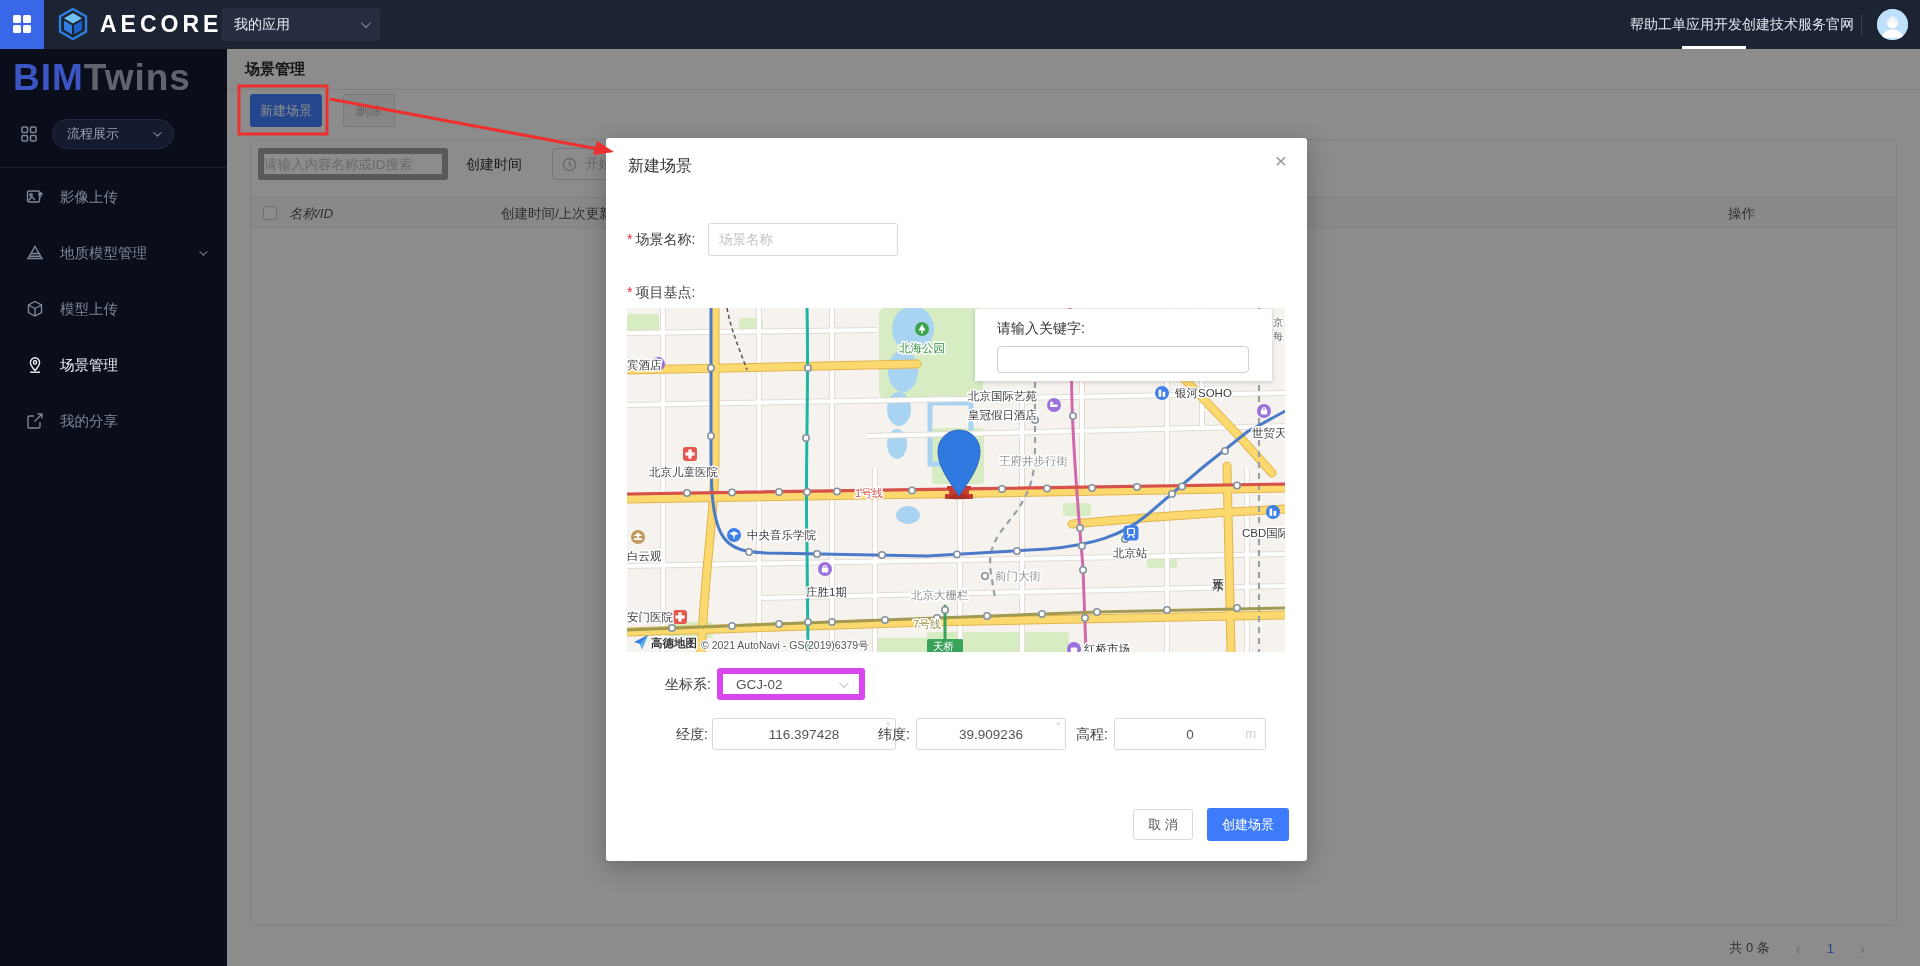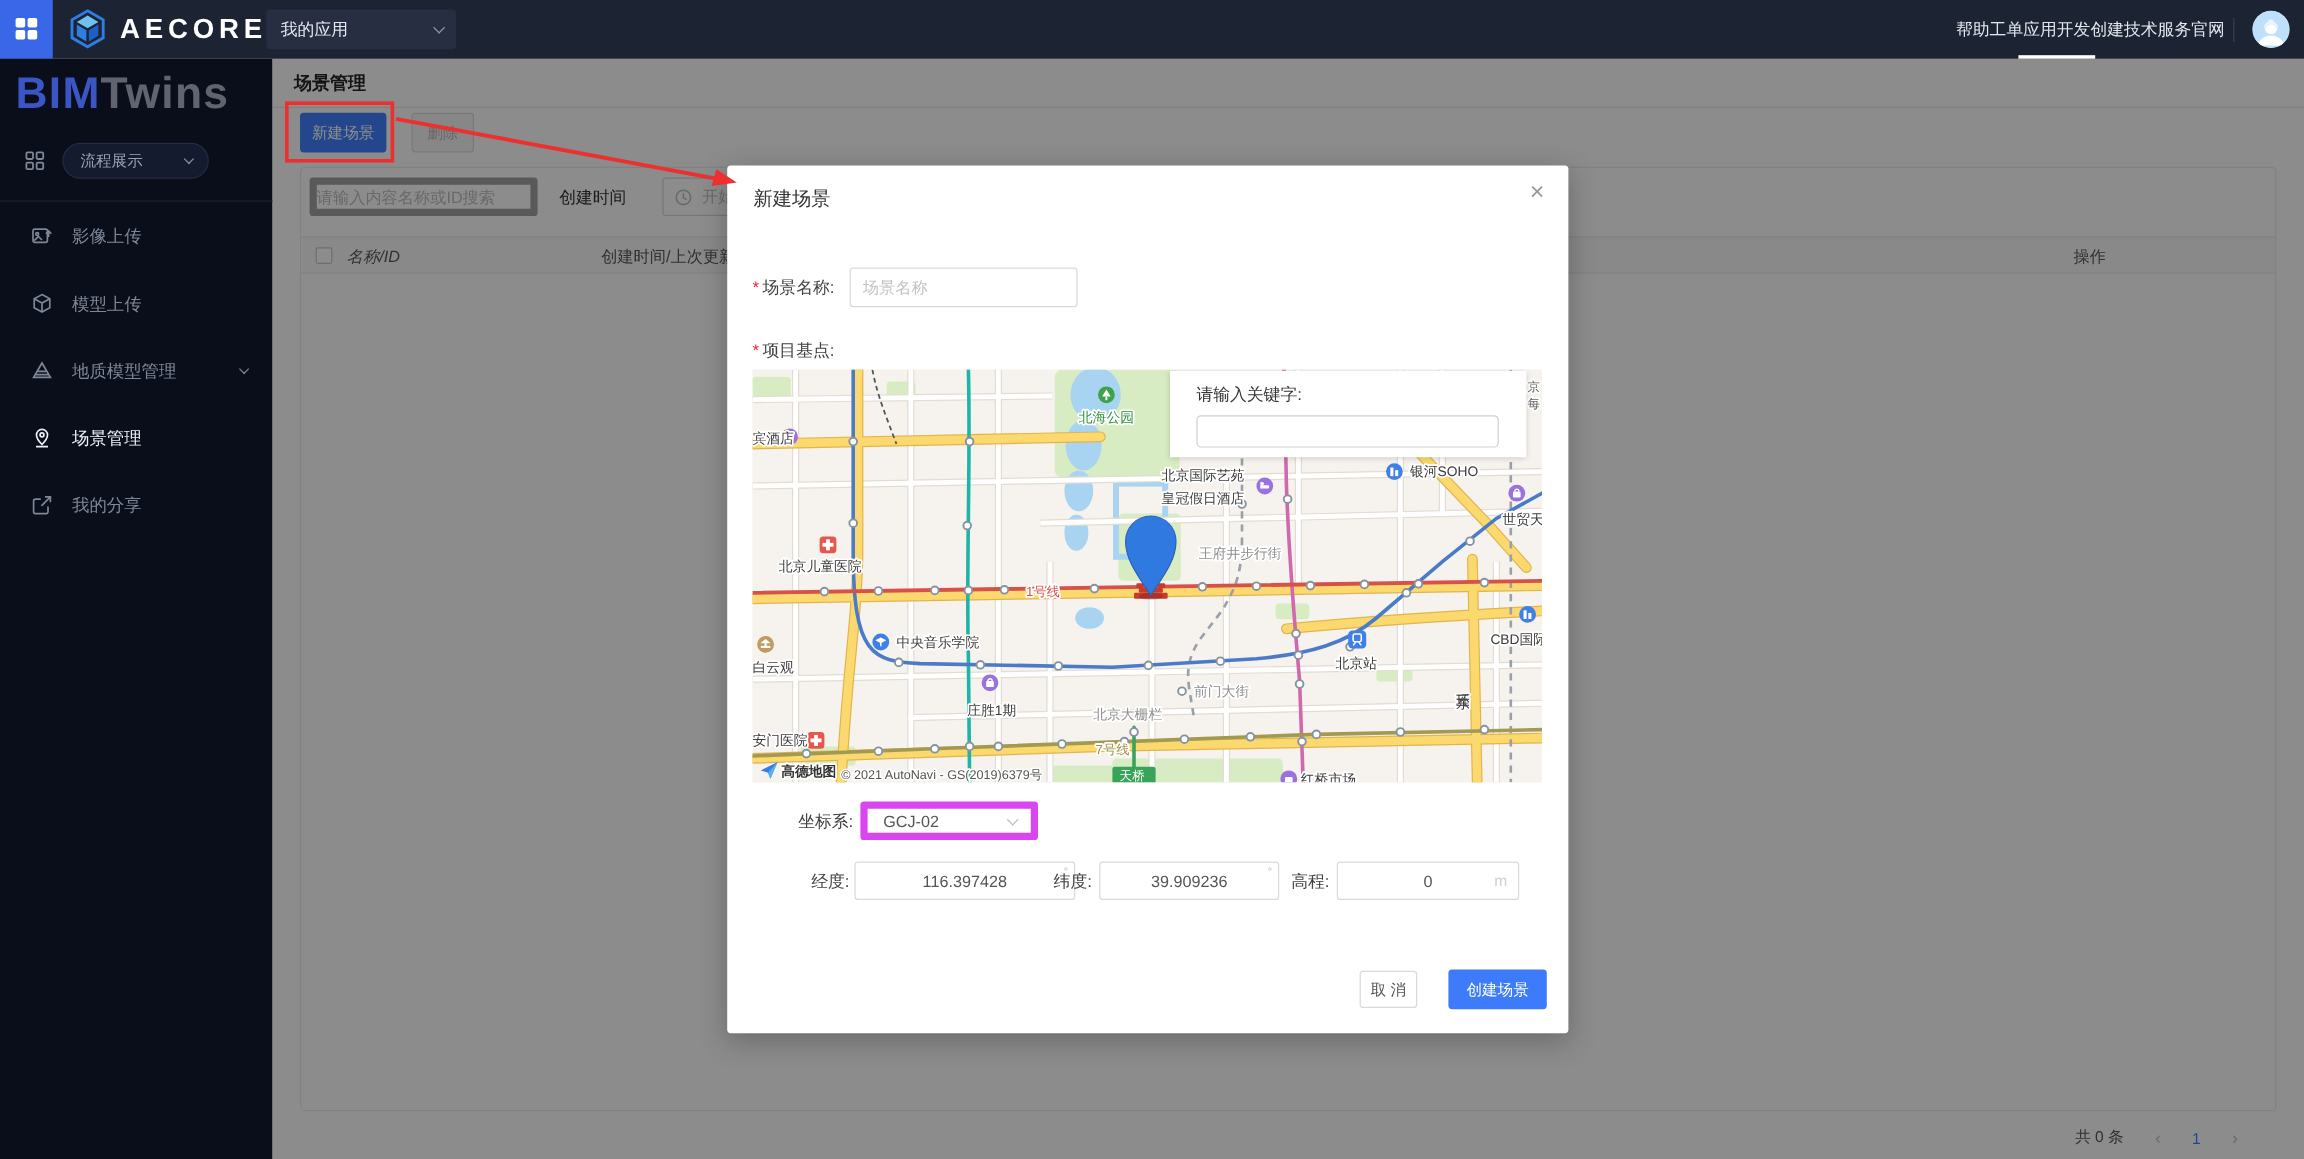--- a/index.html
+++ b/index.html
@@ -105,21 +105,21 @@
     border-radius:3px; display:flex; align-items:center; padding:0 13px; font-size:13.5px; color:#555; cursor:pointer; }
   .crs-select .chev { margin-left:auto; border-color:#bfbfbf; }
   .coord-lbl { position:absolute; top:588px; font-size:14px; color:#404040; }
   .lbl-lng { left:70px; } .lbl-lat { left:272px; } .lbl-alt { left:470px; }
   .coord-box { position:absolute; top:580px; height:32px; border:1px solid #d9d9d9; border-radius:3px; background:#fff; }
   .box-lng { left:106px; width:184px; } .box-lat { left:310px; width:150px; } .box-alt { left:508px; width:152px; }
   .coord-box input { width:100%; height:100%; border:none; outline:none; text-align:center; font-size:13.5px;
     color:#555; background:transparent; font-family:"Liberation Sans","DejaVu Sans",sans-serif; }
   .deg { position:absolute; right:5px; top:2px; font-size:9px; color:#aaa; }
   .unit-m { position:absolute; right:9px; top:7px; font-size:13px; color:#cfcfcf; }
-  .btn-cancel { position:absolute; left:527px; top:671px; width:48px; height:31px; background:#fff;
+  .btn-cancel { position:absolute; left:527px; top:671px; width:60px; height:31px; background:#fff;
     border:1px solid #d9d9d9; color:#555; }
   .btn-create { position:absolute; left:601px; top:670px; width:82px; height:33px; background:#3e7bfa; color:#fff; }
 
   
   .ml { font-size:11.5px; fill:#3c3c3c; paint-order:stroke; stroke:#fff; stroke-width:3px; stroke-linejoin:round;
     font-family:"Liberation Sans","DejaVu Sans",sans-serif; }
   .ml-gray { fill:#8f8f8f; } .ml-green { fill:#2f8f3c; } .ml-red { fill:#d75049; font-size:11px; }
   .ml-olive { fill:#9a9148; font-size:11px; } .ml-white { fill:#fff; stroke:none; font-size:10.5px; }
   .ml-small { font-size:10.5px; fill:#666; }
   .ml-attr { font-size:10.5px; fill:#555; stroke-width:2.5px; }
@@ -193,32 +193,32 @@
       <svg class="ico" viewBox="0 0 18 18" fill="none" stroke="currentColor" stroke-width="1.4">
         <rect x="1.5" y="3" width="12" height="11" rx="1.5"></rect>
           <circle cx="5" cy="7" r="1.2"></circle>
         <path d="M2.5,12.5 l3.5,-3.5 3,3"></path>
           <path d="M14.5,9.5 v-5 m-2.3,2.3 l2.3,-2.3 2.3,2.3"></path>
       </svg>
       <span>影像上传</span>
     </div>
     <div class="nav-item">
       <svg class="ico" viewBox="0 0 18 18" fill="none" stroke="currentColor" stroke-width="1.4">
+        <path d="M9,2.5 L16,14.5 H2 Z"></path>
+          <path d="M5.2,9.5 h7.6 M3.6,12.2 h10.8"></path>
+      </svg>
+      <span>地质模型管理</span>
+      <i class="chev"></i>
+    </div>
+    <div class="nav-item">
+      <svg class="ico" viewBox="0 0 18 18" fill="none" stroke="currentColor" stroke-width="1.4">
         <path d="M9,1.5 L15.5,5 V12.5 L9,16 L2.5,12.5 V5 Z"></path>
           <path d="M2.5,5 L9,8.5 L15.5,5 M9,8.5 V16"></path>
       </svg>
       <span>模型上传</span>
-    </div>
-    <div class="nav-item">
-      <svg class="ico" viewBox="0 0 18 18" fill="none" stroke="currentColor" stroke-width="1.4">
-        <path d="M9,2.5 L16,14.5 H2 Z"></path>
-          <path d="M5.2,9.5 h7.6 M3.6,12.2 h10.8"></path>
-      </svg>
-      <span>地质模型管理</span>
-      <i class="chev"></i>
     </div>
     <div class="nav-item active">
       <svg class="ico" viewBox="0 0 18 18" fill="none" stroke="currentColor" stroke-width="1.4">
         <path d="M9,1.8 a4.6,4.6 0 0 1 4.6,4.6 c0,3.2 -4.6,8 -4.6,8 s-4.6,-4.8 -4.6,-8 a4.6,4.6 0 0 1 4.6,-4.6 z"></path>
         <circle cx="9" cy="6.4" r="1.6"></circle>
           <path d="M4,16.2 h10"></path>
       </svg>
       <span>场景管理</span>
     </div>
     <div class="nav-item">

